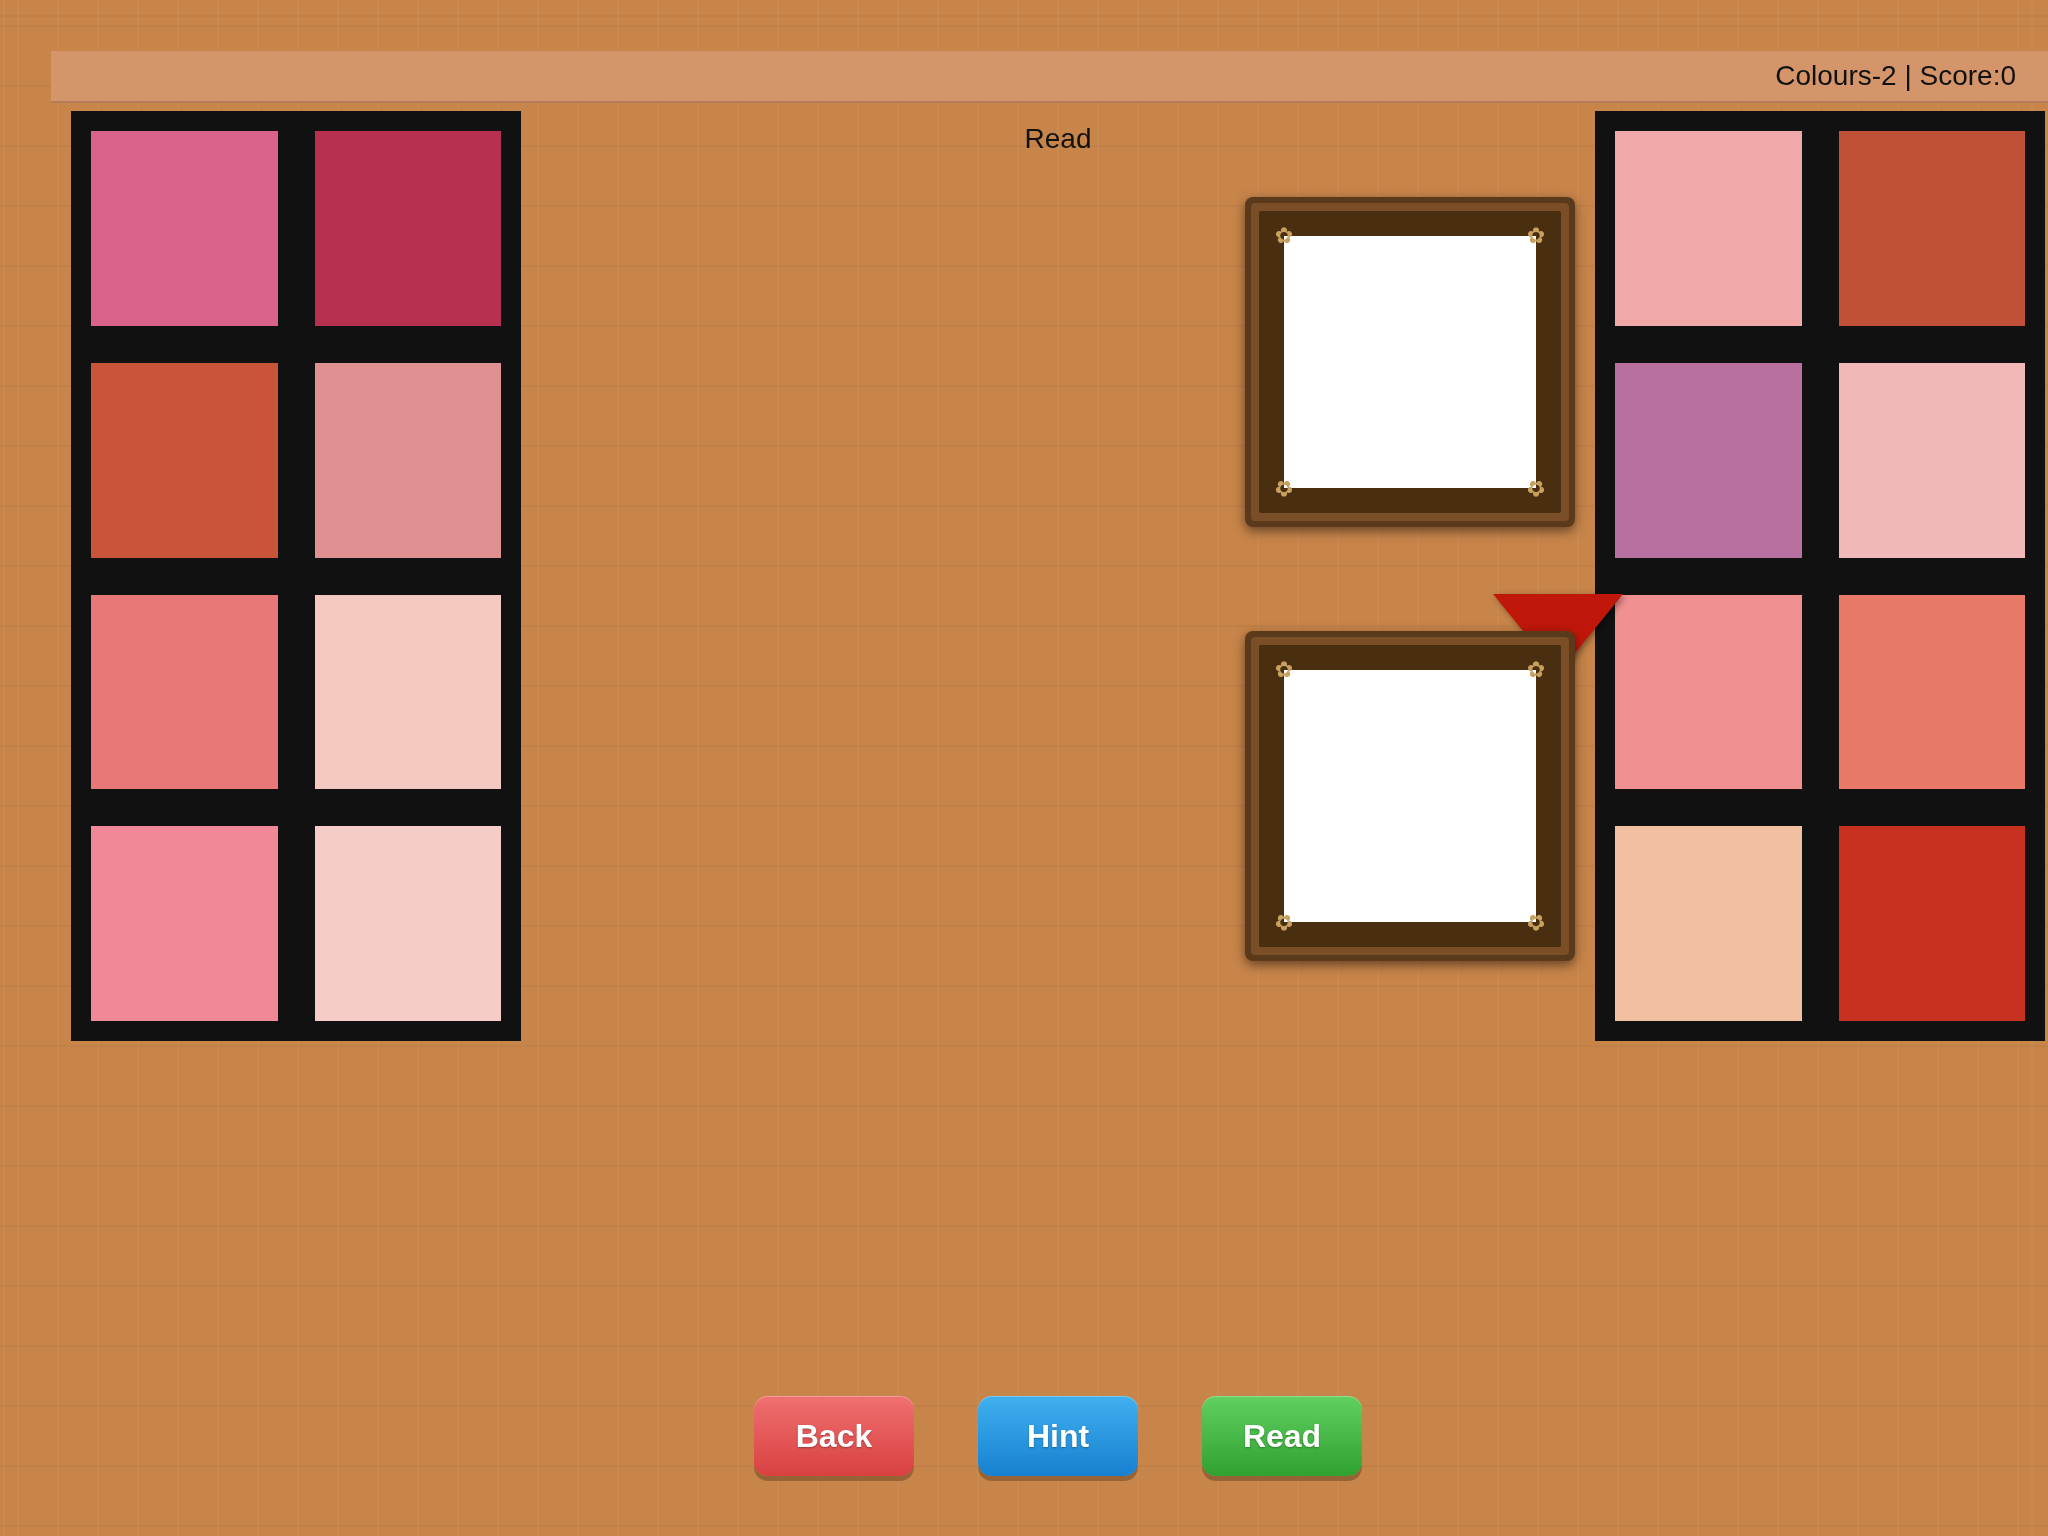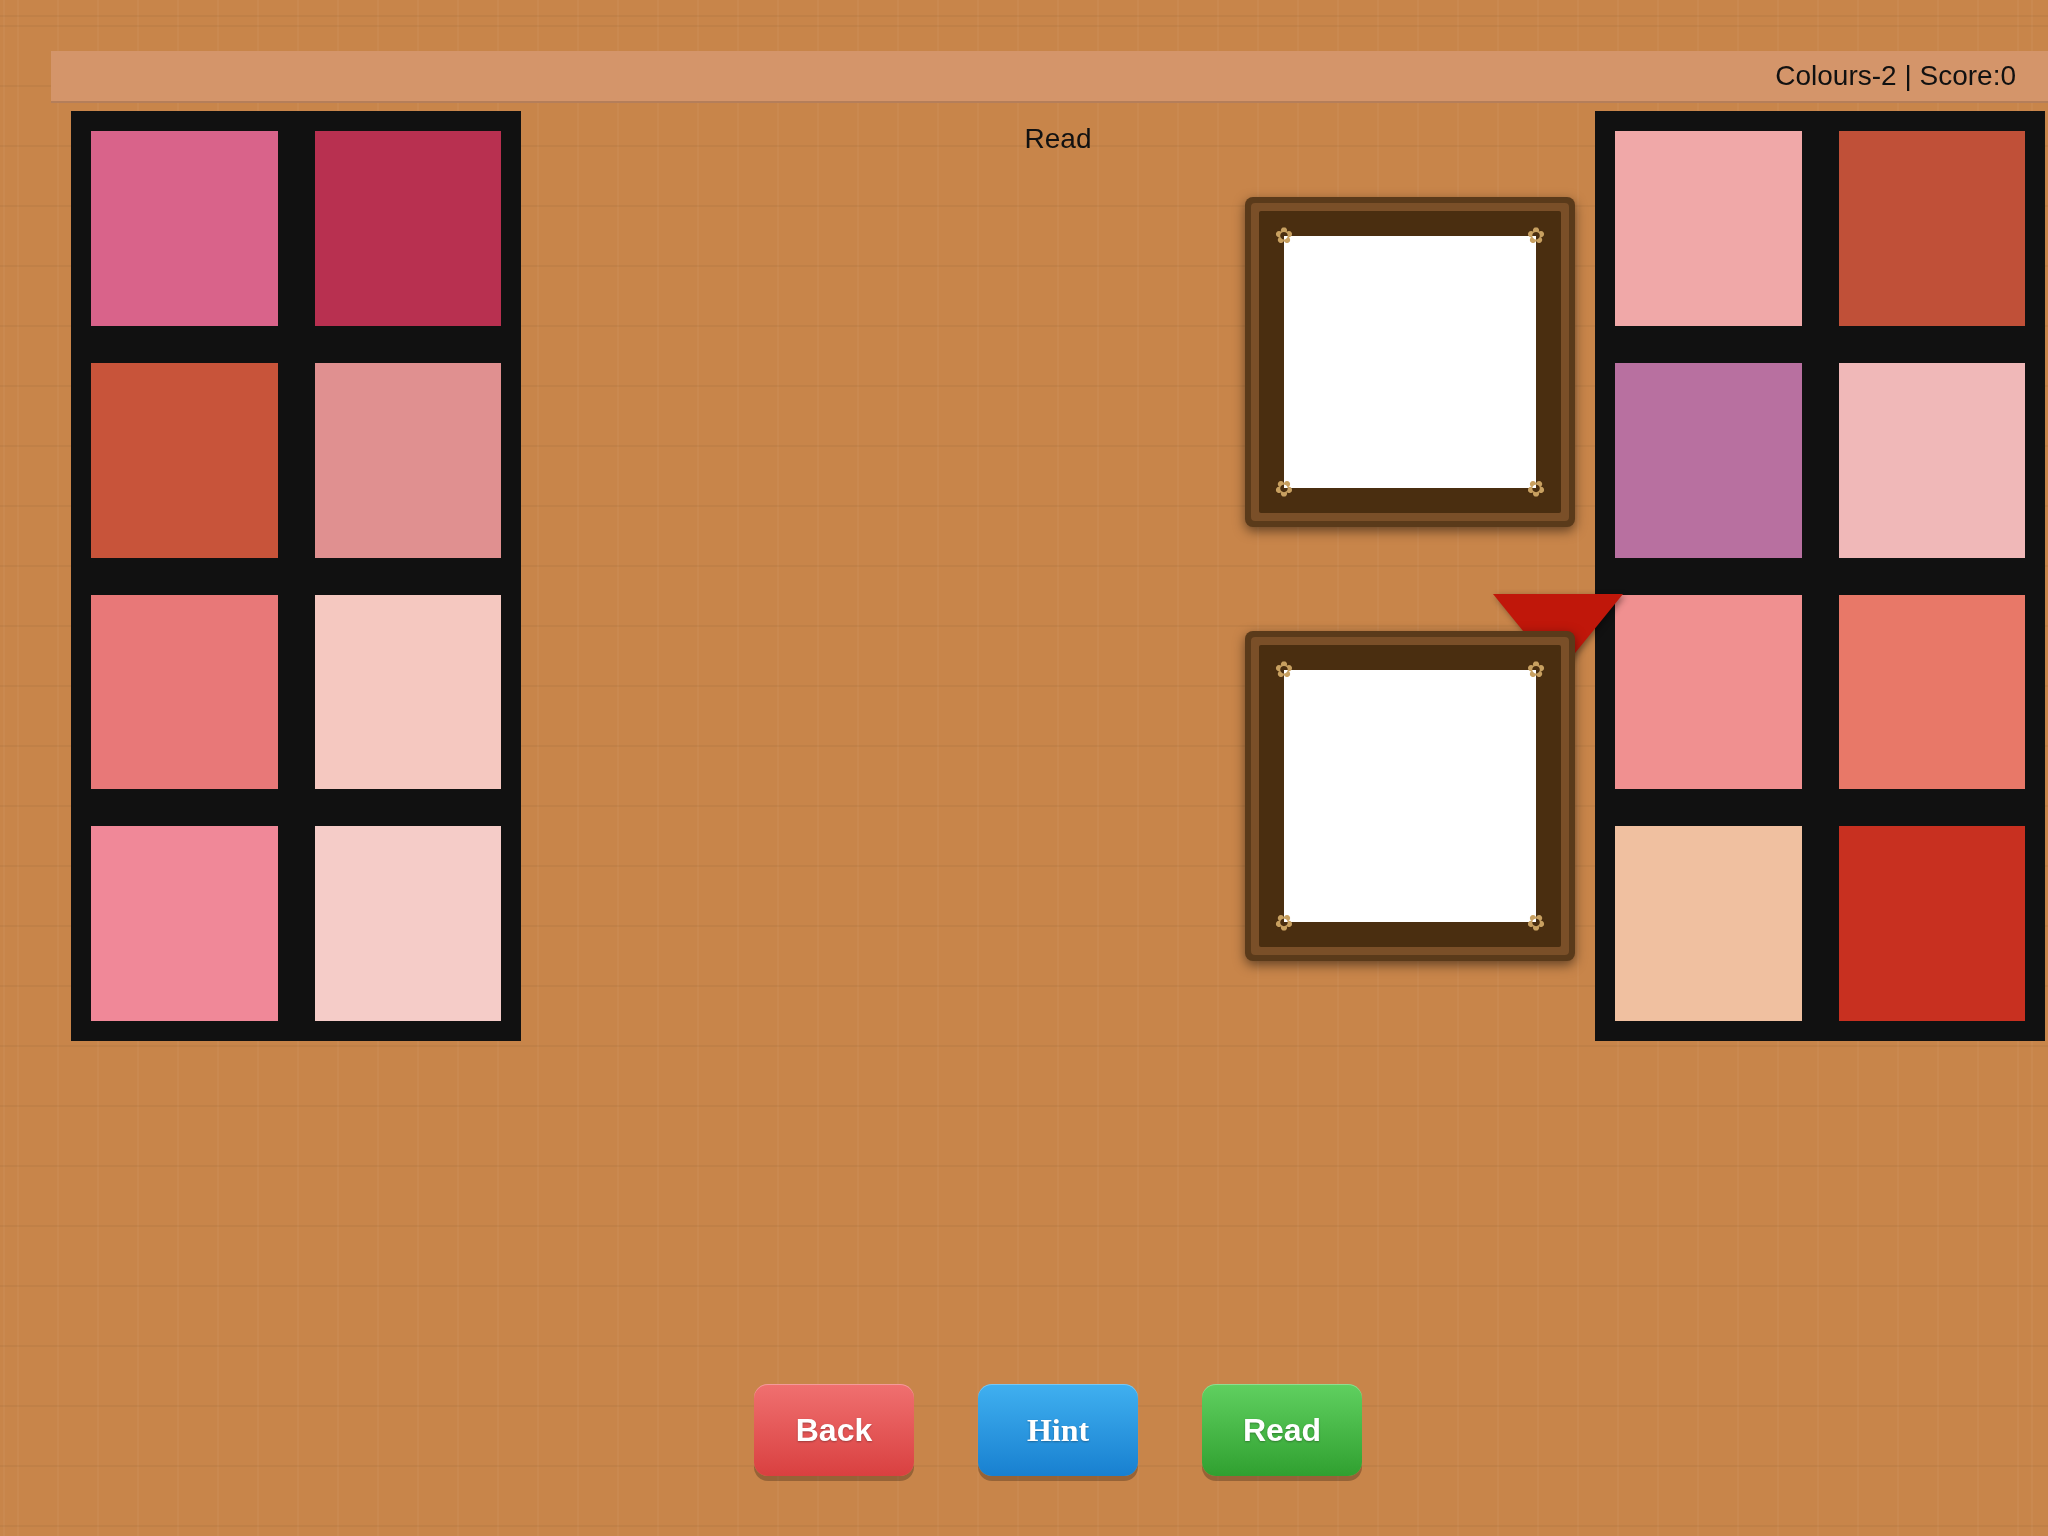--- a/index.html
+++ b/index.html
@@ -184,39 +184,38 @@
       bottom: 60px;
       left: 490px;
       right: 490px;
       display: flex;
       justify-content: center;
       gap: 30px;
     }
 
     .btn {
       width: 160px;
-      height: 92px;
+      height: 80px;
       border-radius: 14px;
       border: none;
       font-size: 32px;
       font-weight: 700;
       cursor: pointer;
       color: white;
       text-shadow: 0 1px 2px rgba(0,0,0,0.3);
       box-shadow: 0 5px 0 rgba(0,0,0,0.25), inset 0 1px 0 rgba(255,255,255,0.3);
       transition: transform 0.1s;
     }
 
     #back-btn {
       background: linear-gradient(180deg, #f07070, #d94040);
     }
 
     #hint-btn {
       background: linear-gradient(180deg, #40b0f0, #1880d0);
-      font-family: Liberation Serif, serif;
     }
 
     #next-btn {
       background: linear-gradient(180deg, #60d060, #30a030);
     }
   </style>
 </head>
 <body>
 
 <div id="top-bar">

